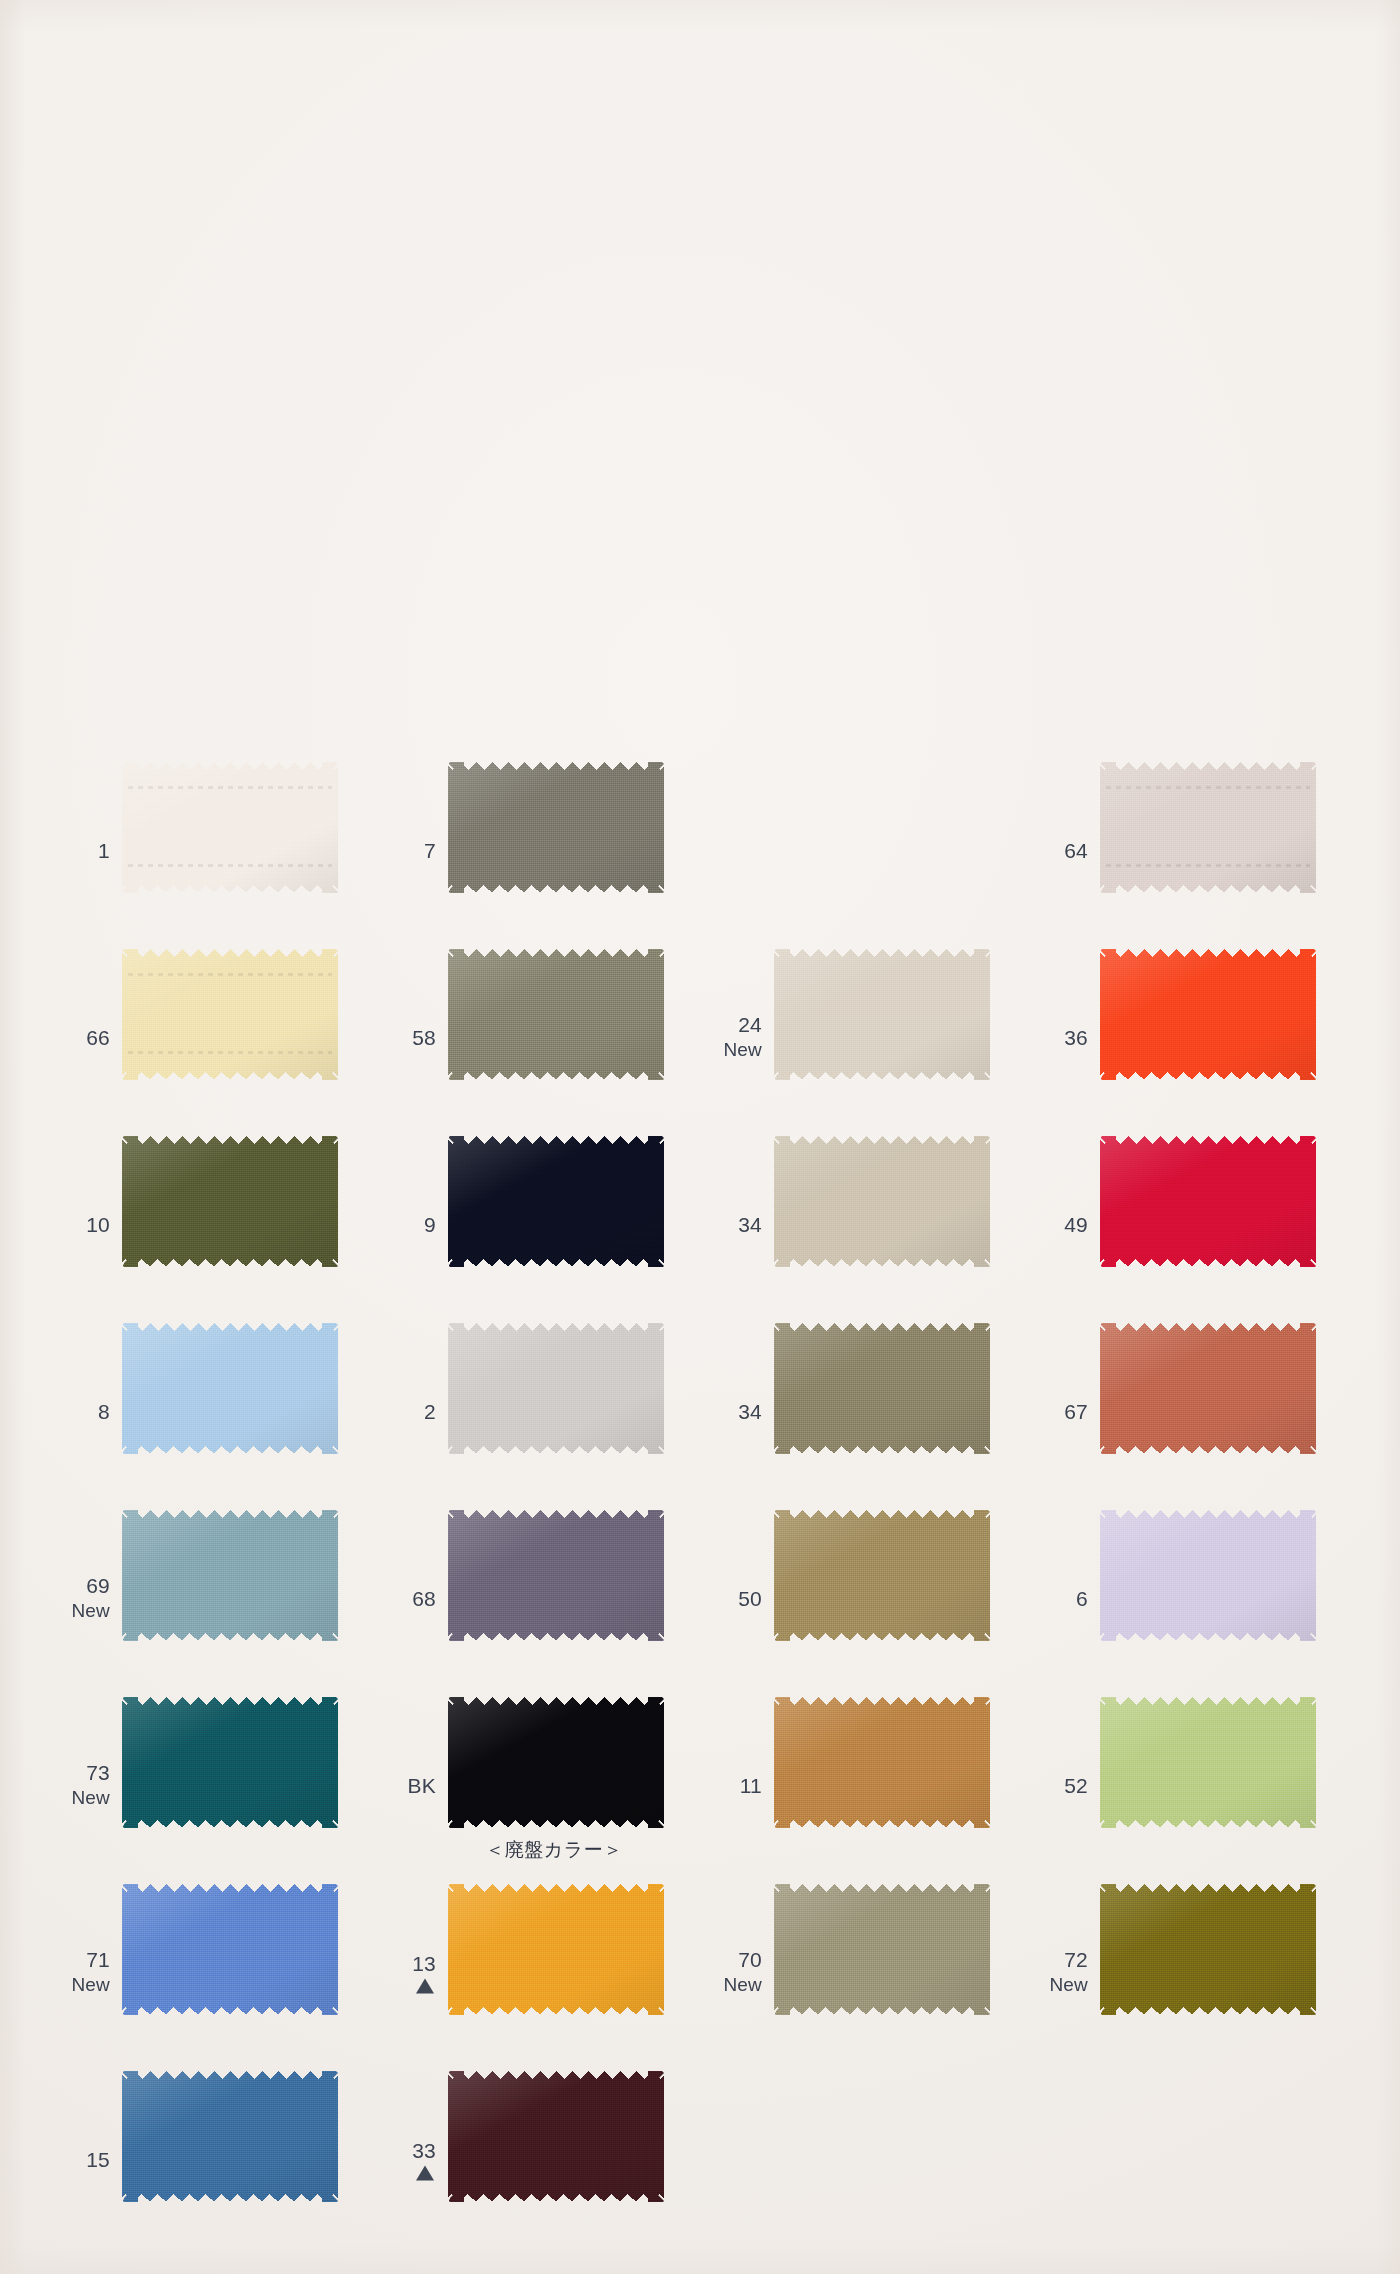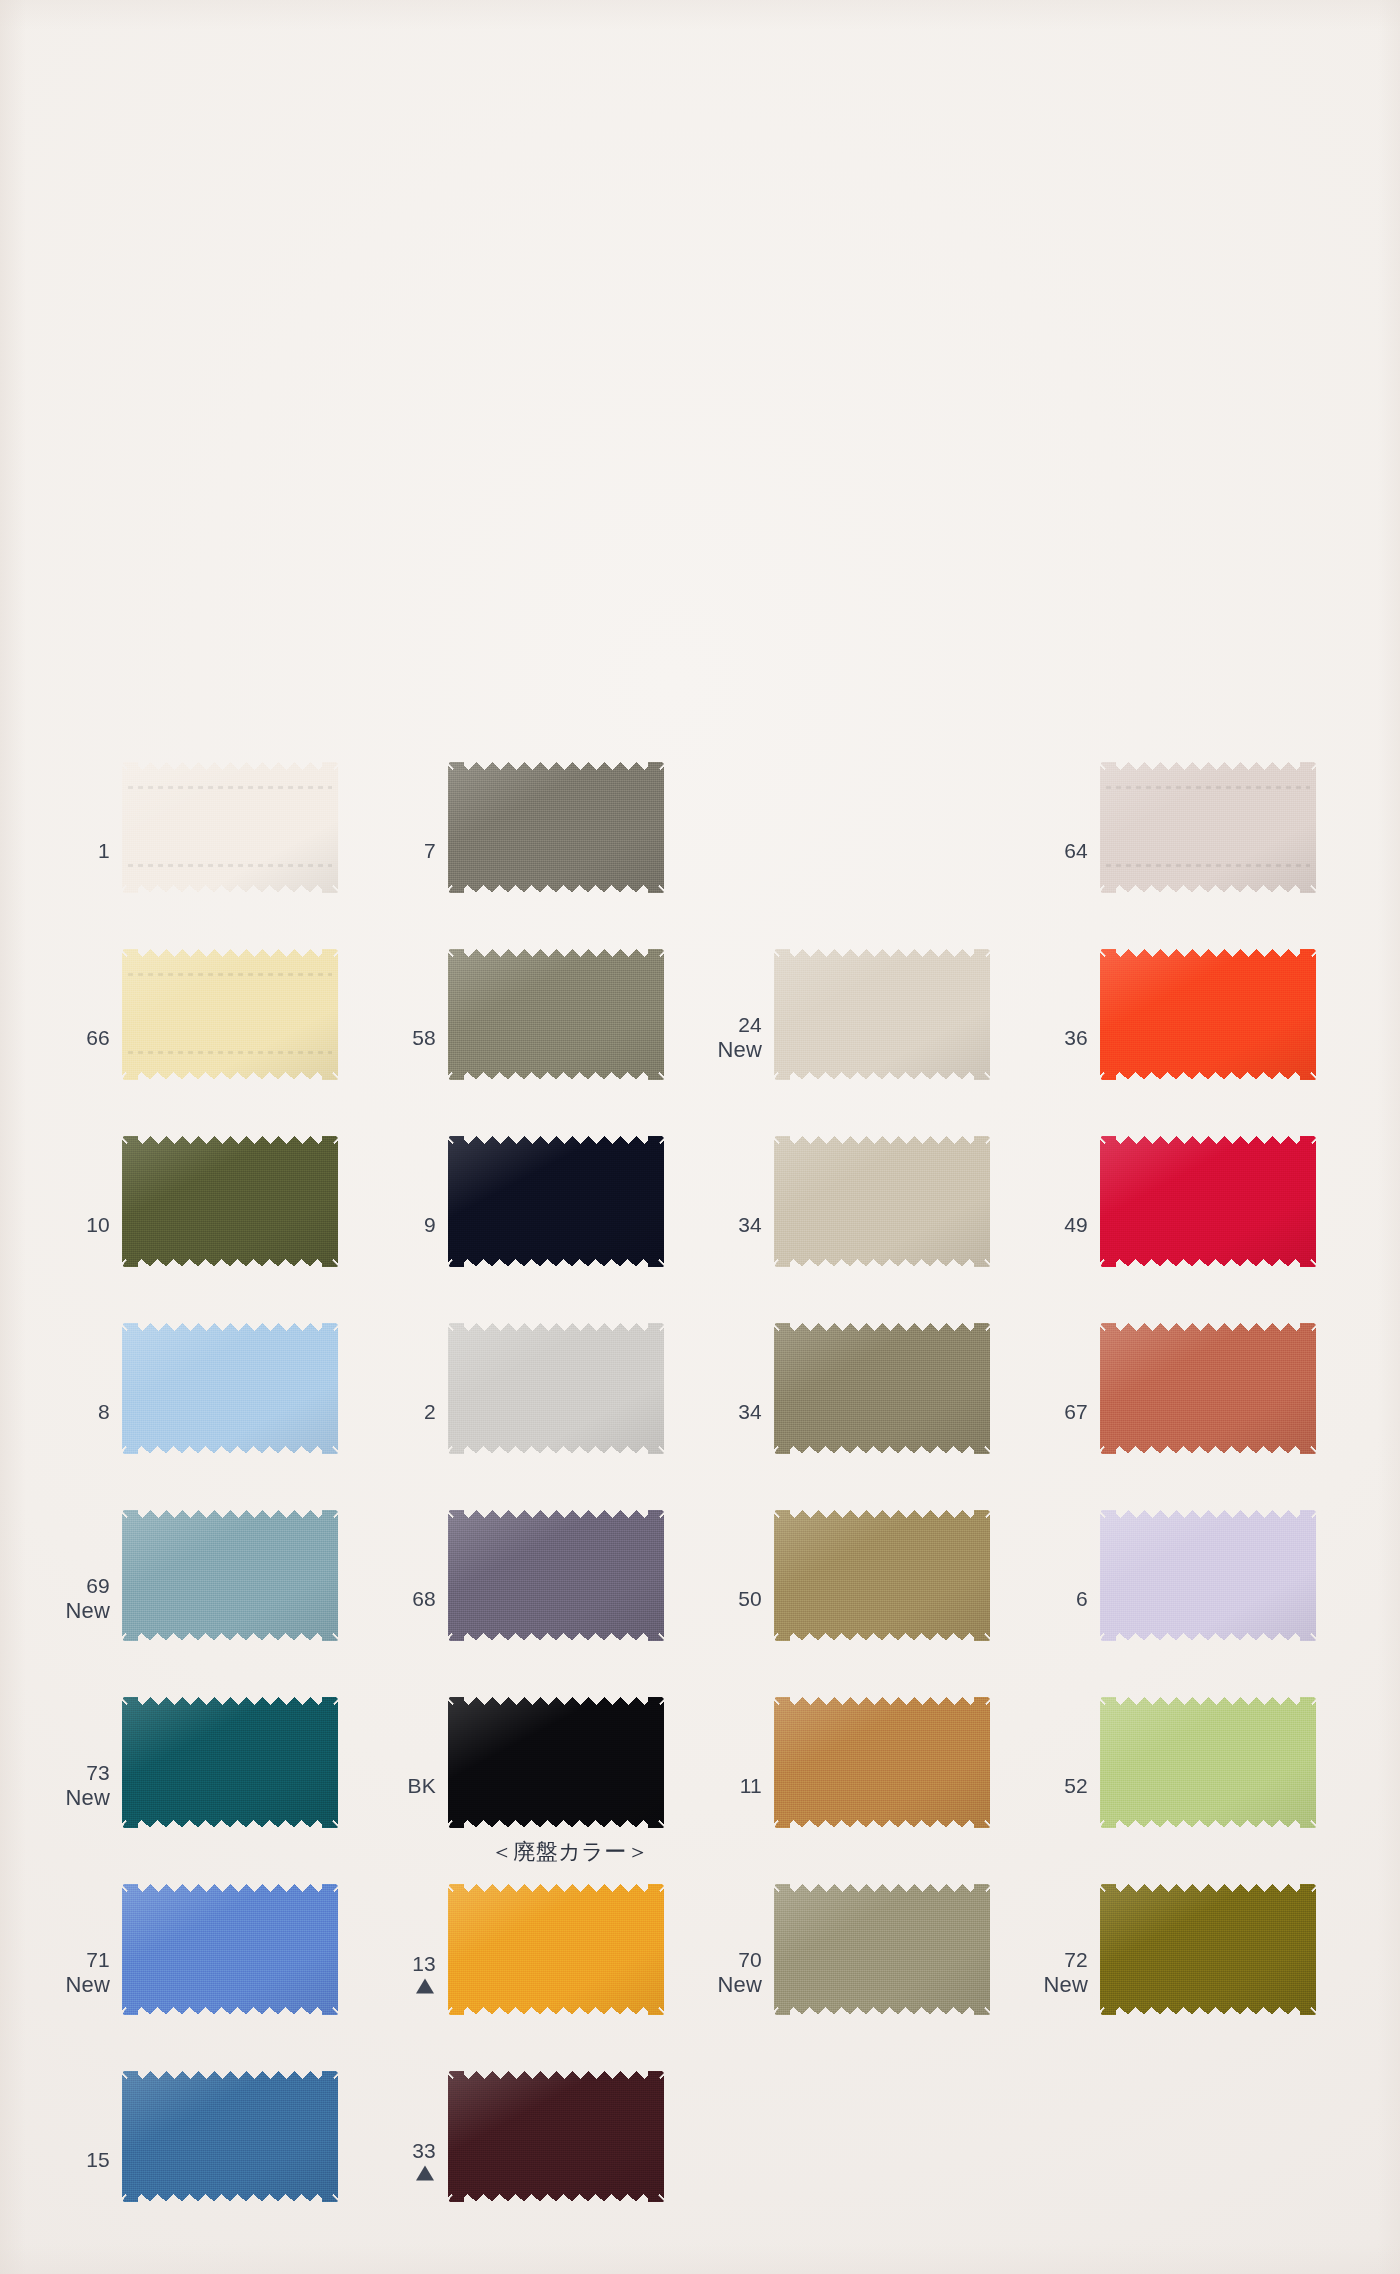--- a/index.html
+++ b/index.html
@@ -48,21 +48,21 @@
     left:0; top:50%;
     transform:translateY(-50%);
     width:62px;
     text-align:right;
     color:#3b4250;
     font-size:21px;
     line-height:25px;
     letter-spacing:.2px;
   }
   .code .num{display:block;}
-  .code .new{display:block;font-size:22px;}
+  .code .new{display:block;font-size:19px;}
   .code .tri{
     display:block;
     margin-left:auto;
     margin-right:2px;
     margin-top:3px;
     width:0;height:0;
     border-left:9px solid transparent;
     border-right:9px solid transparent;
     border-bottom:15px solid #3f4654;
   }
@@ -109,25 +109,25 @@
     z-index:-1;
   }
 
   
   .crease{position:absolute;left:6px;right:6px;height:3px;opacity:.34;
     background:repeating-linear-gradient(90deg, rgba(0,0,0,.22) 0 5px, rgba(0,0,0,0) 5px 10px);}
   .crease.a{top:24px;} .crease.b{bottom:26px;}
 
   .caption{
     position:absolute;
-    left:88px;
+    left:72px;
     top:146px;
     width:216px;
     text-align:center;
-    font-size:22px;
+    font-size:19px;
     color:#2e3442;
     font-family:"DejaVu Sans","Liberation Sans",sans-serif;
     letter-spacing:.5px;
     white-space:nowrap;
   }
 </style>
 </head>
 <body>
 
 <div id="paper"></div>

